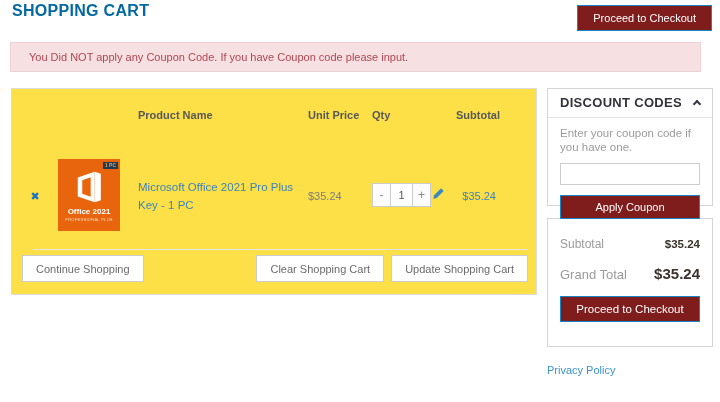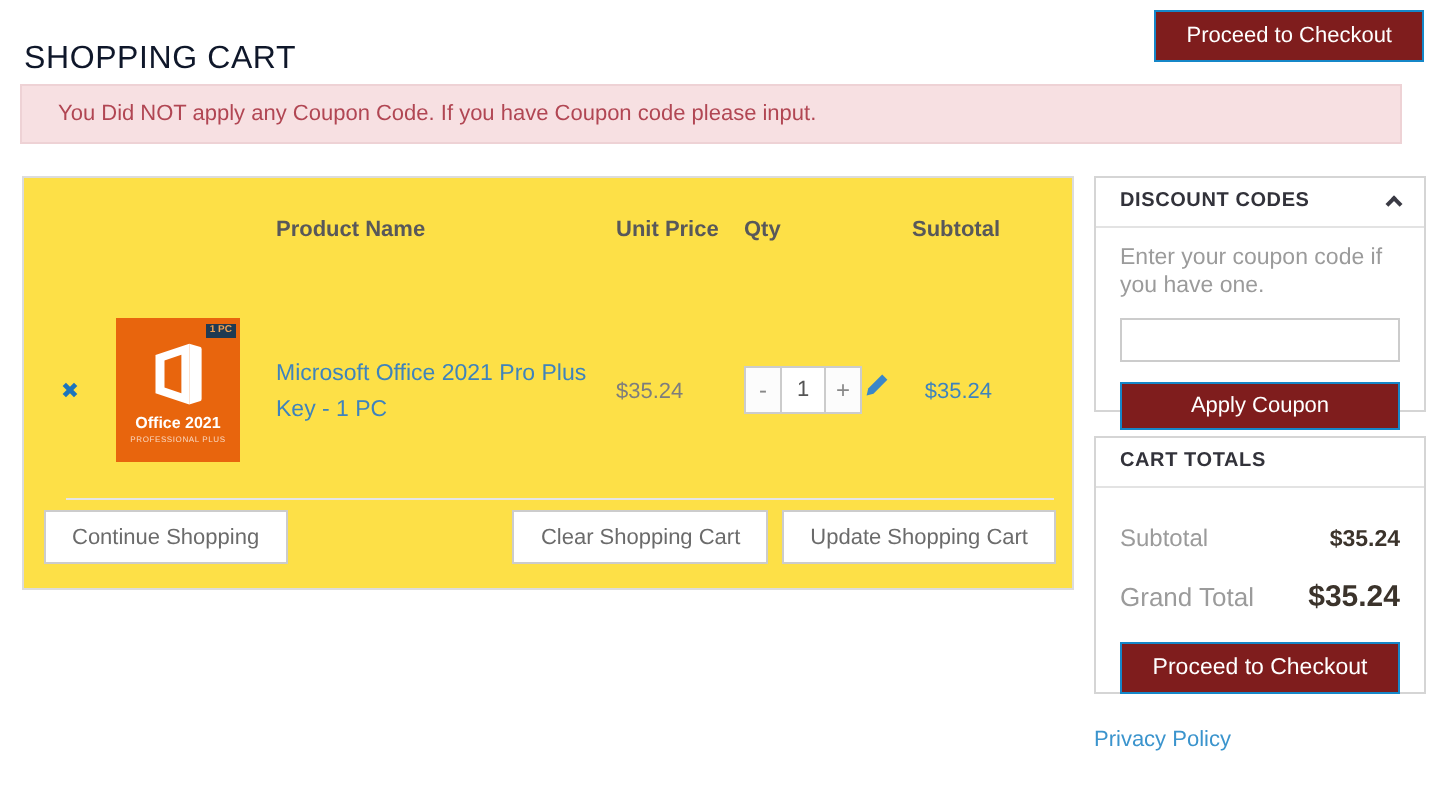--- a/index.html
+++ b/index.html
@@ -3,22 +3,22 @@
 <meta charset="utf-8">
 <style>
   * { margin:0; padding:0; box-sizing:border-box; }
   html,body { width:720px; height:402px; }
   body {
     font-family:"Liberation Sans","DejaVu Sans",sans-serif;
     background:#ffffff; color:#333; overflow:hidden; position:relative;
   }
   
   .page-title {
-    position:absolute; left:12px; top:21px;
-    font-size:16px; font-weight:normal; color:#0f172a; letter-spacing:.3px;
+    position:absolute; left:12px; top:2px;
+    font-size:16px; font-weight:bold; color:#0369a1; letter-spacing:.3px;
   }
   .btn-primary {
     background:#7f1d1d; color:#fff; border:1px solid #1587c8;
     font-family:inherit; font-size:11px; cursor:pointer;
   }
   .top-checkout { position:absolute; right:8px; top:5px; height:26px; padding:0 15px; }
   
   .alert {
     position:absolute; left:10px; right:19px; top:42px; height:30px;
     background:#f7e0e2; border:1px solid #eed2d5;
@@ -73,21 +73,21 @@
   }
   .actions-right { display:flex; gap:7px; }
   
   .sidebar { position:absolute; left:547px; top:88px; width:166px; }
   .side-panel { border:1px solid #d5d5d5; background:#fff; }
   .side-panel.discount { height:118px; }
   .side-panel.totals { margin-top:12px; height:129px; }
   .side-head {
     display:flex; justify-content:space-between; align-items:center;
     padding:6px 12px 7px 12px; border-bottom:1px solid #e3e3e3;
-    font-size:10px; font-weight:bold; color:#32323a; letter-spacing:.3px;
+    font-size:13px; font-weight:bold; color:#32323a; letter-spacing:.3px;
   }
   .chev-up {
     width:6px; height:6px; border-top:2px solid #3a3a44; border-right:2px solid #3a3a44;
     transform:rotate(-45deg); margin-top:3px; cursor:pointer;
   }
   .side-body { padding:8px 12px 12px 12px; }
   .hint { font-size:11.5px; color:#9b9b9b; line-height:1.25; }
   .coupon-input {
     width:100%; height:22px; border:1px solid #ccc; margin-top:8px;
     font-family:inherit; font-size:11px; padding:0 5px;
@@ -189,23 +189,20 @@
         <span class="chev-up"></span>
       </div>
       <div class="side-body">
         <div class="hint">Enter your coupon code if you have one.</div>
         <input class="coupon-input" value="" style="">
         <button class="btn-primary apply-btn">Apply Coupon</button>
       </div>
     </section>
 
     <section class="side-panel totals">
-      <div class="side-head">
-        <span>CART TOTALS</span>
-      </div>
       <div class="side-body">
         <div class="tot-row">
           <span class="lbl">Subtotal</span>
           <span class="val">$35.24</span>
         </div>
         <div class="tot-row grand">
           <span class="lbl">Grand Total</span>
           <span class="val">$35.24</span>
         </div>
         <button class="btn-primary side-checkout">Proceed to Checkout</button>

